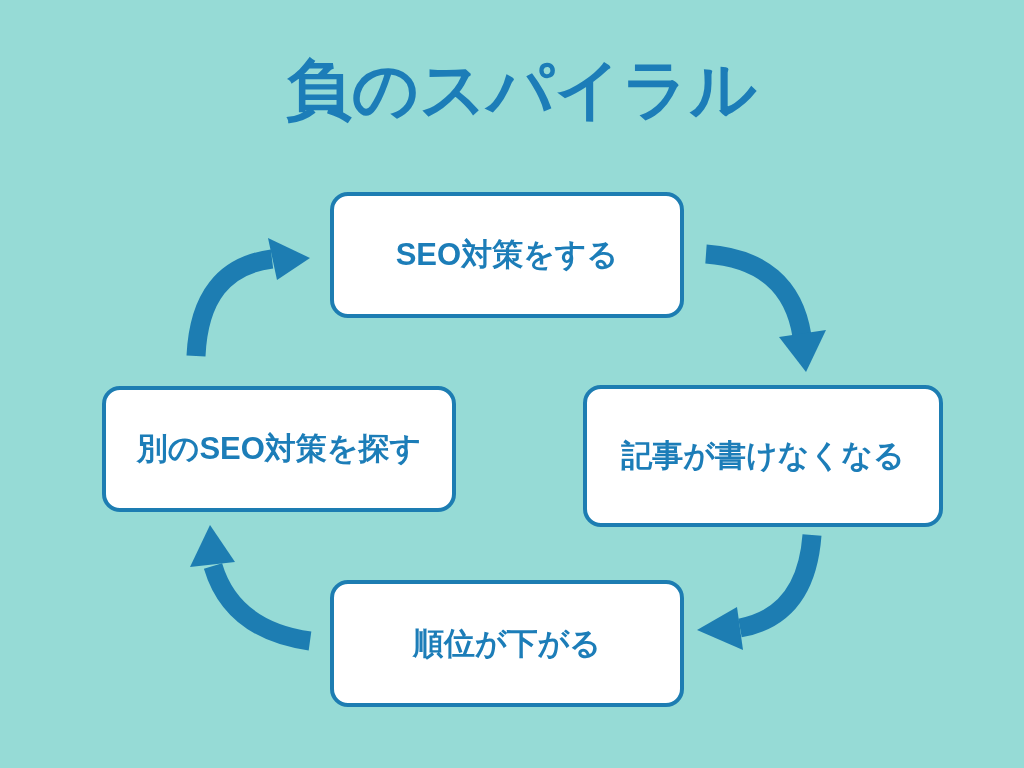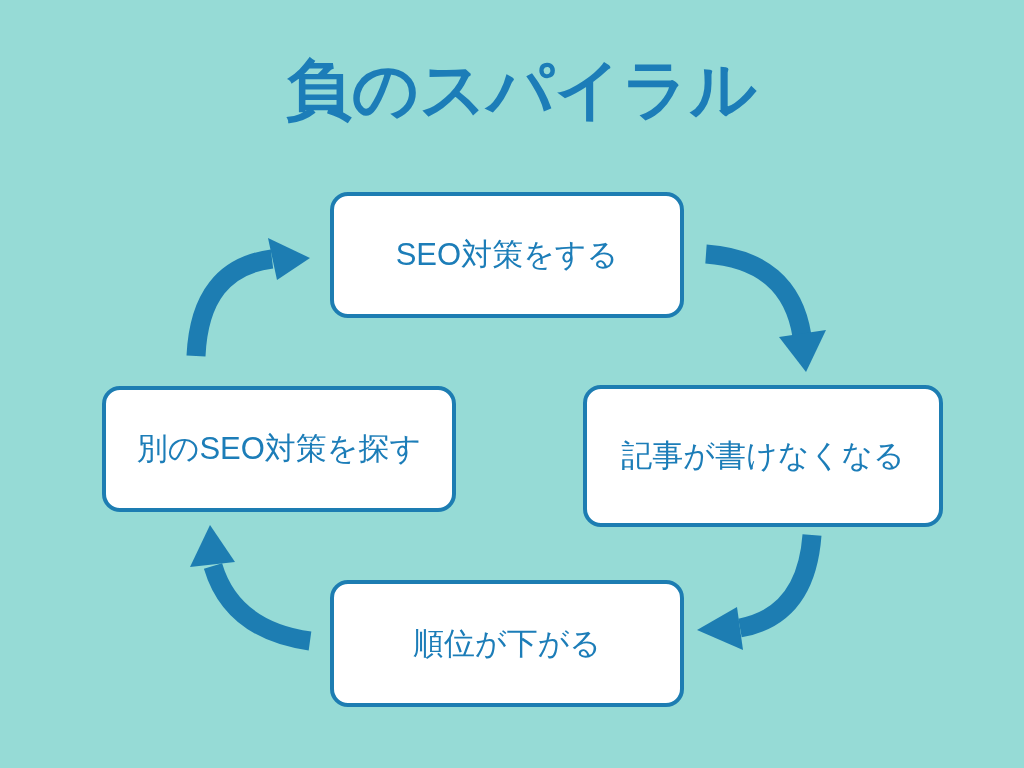--- a/index.html
+++ b/index.html
@@ -48,21 +48,21 @@
     position: absolute;
     background: var(--node-fill);
     border: 4px solid var(--accent);
     border-radius: 18px;
     display: flex;
     align-items: center;
     justify-content: center;
   }
   .node .label {
     font-size: 31px;
-    font-weight: 400;
+    font-weight: 700;
     color: var(--text-blue);
     white-space: nowrap;
   }
   .node-top    { left: 330px; top: 192px; width: 354px; height: 126px; }
   .node-right  { left: 583px; top: 385px; width: 360px; height: 142px; }
   .node-bottom { left: 330px; top: 580px; width: 354px; height: 127px; }
   .node-left   { left: 102px; top: 386px; width: 354px; height: 126px; }
 </style>
 </head>
 <body>

